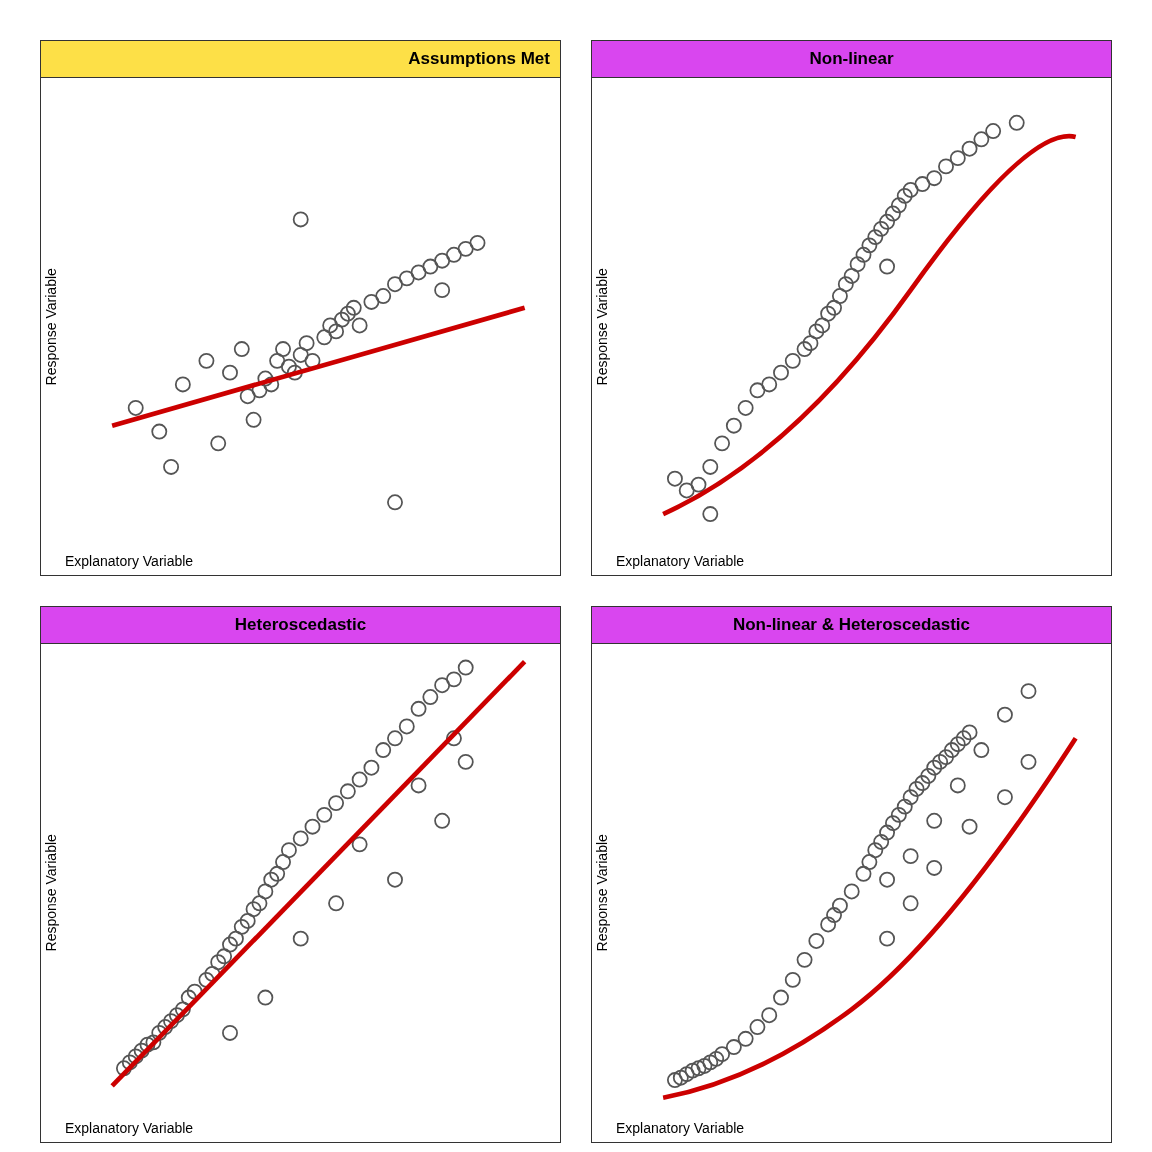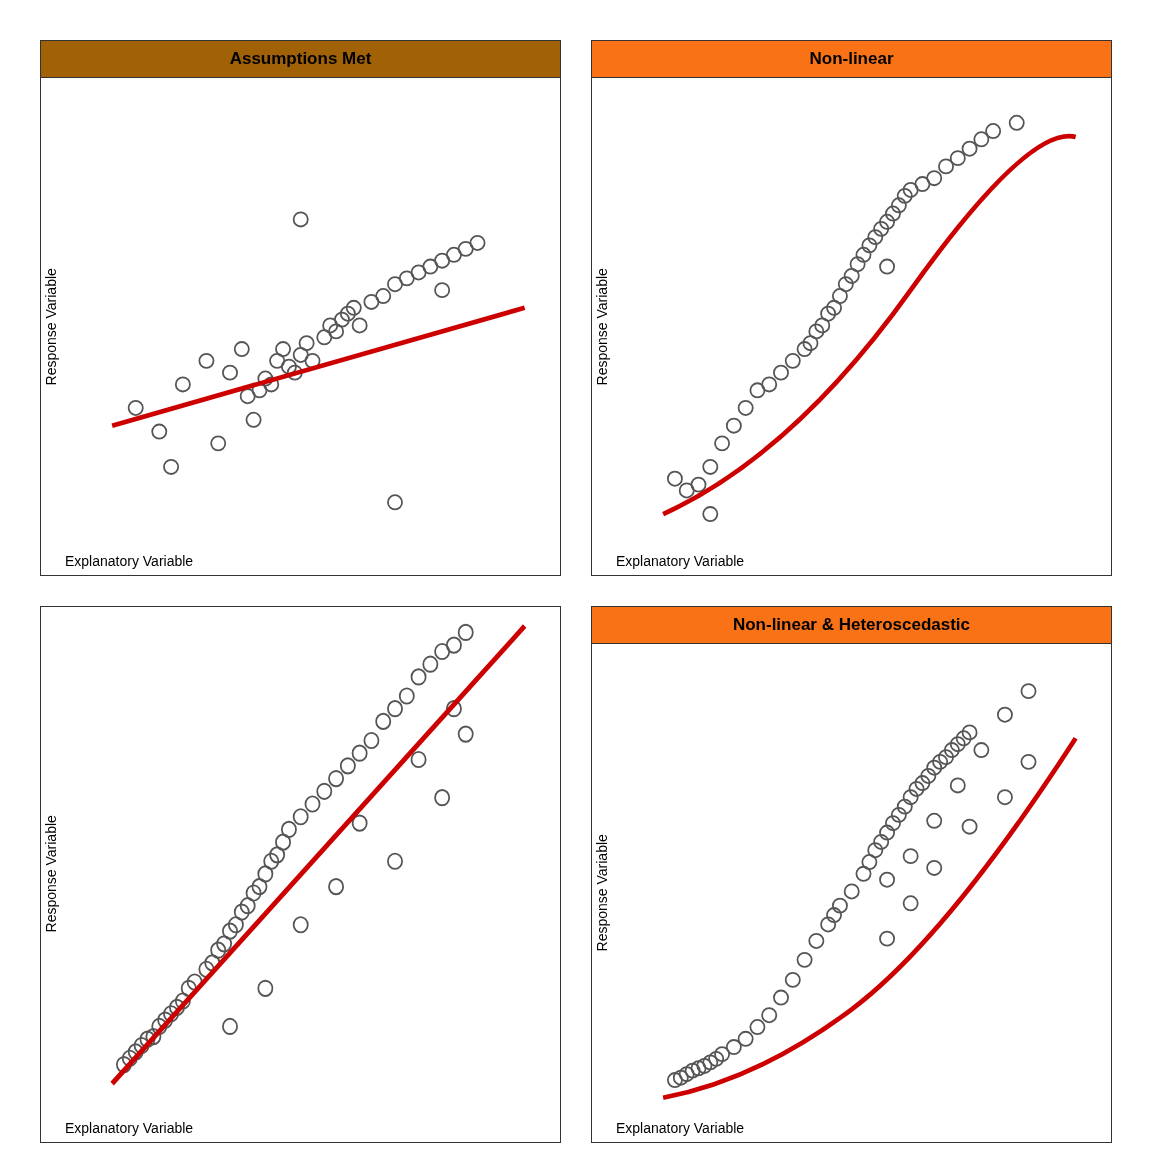--- a/index.html
+++ b/index.html
@@ -28,22 +28,22 @@
       background: #fff;
       position: relative;
     }
     .panel-title {
       text-align: center;
       font-weight: bold;
       font-size: 17px;
       padding: 8px 10px;
       border-bottom: 1.5px solid #333;
     }
-    .title-green { background: #a16207; color: #000; }
-    .title-red { background: #f97316; color: #000; }
+    .title-green { background: #fde047; color: #000; text-align: right; }
+    .title-red { background: #d946ef; color: #000; }
     .chart-area {
       flex: 1;
       display: flex;
       flex-direction: row;
       position: relative;
     }
     .y-label {
       writing-mode: vertical-rl;
       transform: rotate(180deg);
       font-size: 14px;
@@ -171,20 +171,21 @@
             <circle cx="80" cy="370" r="6" fill="none" stroke="#555" stroke-width="1.5"></circle>
             <circle cx="230" cy="160" r="6" fill="none" stroke="#555" stroke-width="1.5"></circle>
             <circle cx="340" cy="38" r="6" fill="none" stroke="#555" stroke-width="1.5"></circle>
             <path d="M 40 370 Q 150 320 250 180 T 390 50" fill="none" stroke="#cc0000" stroke-width="4"></path>
           </svg>
           <div class="x-label">Explanatory Variable</div>
         </div>
       </div>
     </div>
     <div class="panel">
+      <div class="panel-title title-red">Heteroscedastic</div>
       <div class="chart-area">
         <div class="y-label">Response Variable</div>
         <div class="plot-container">
           <svg class="svg-plot" viewBox="0 0 420 400" preserveAspectRatio="none">
             <rect x="0" y="0" width="420" height="400" fill="white"></rect>
             <circle cx="50" cy="360" r="6" fill="none" stroke="#555" stroke-width="1.5"></circle>
             <circle cx="55" cy="355" r="6" fill="none" stroke="#555" stroke-width="1.5"></circle>
             <circle cx="60" cy="350" r="6" fill="none" stroke="#555" stroke-width="1.5"></circle>
             <circle cx="65" cy="345" r="6" fill="none" stroke="#555" stroke-width="1.5"></circle>
             <circle cx="70" cy="340" r="6" fill="none" stroke="#555" stroke-width="1.5"></circle>

